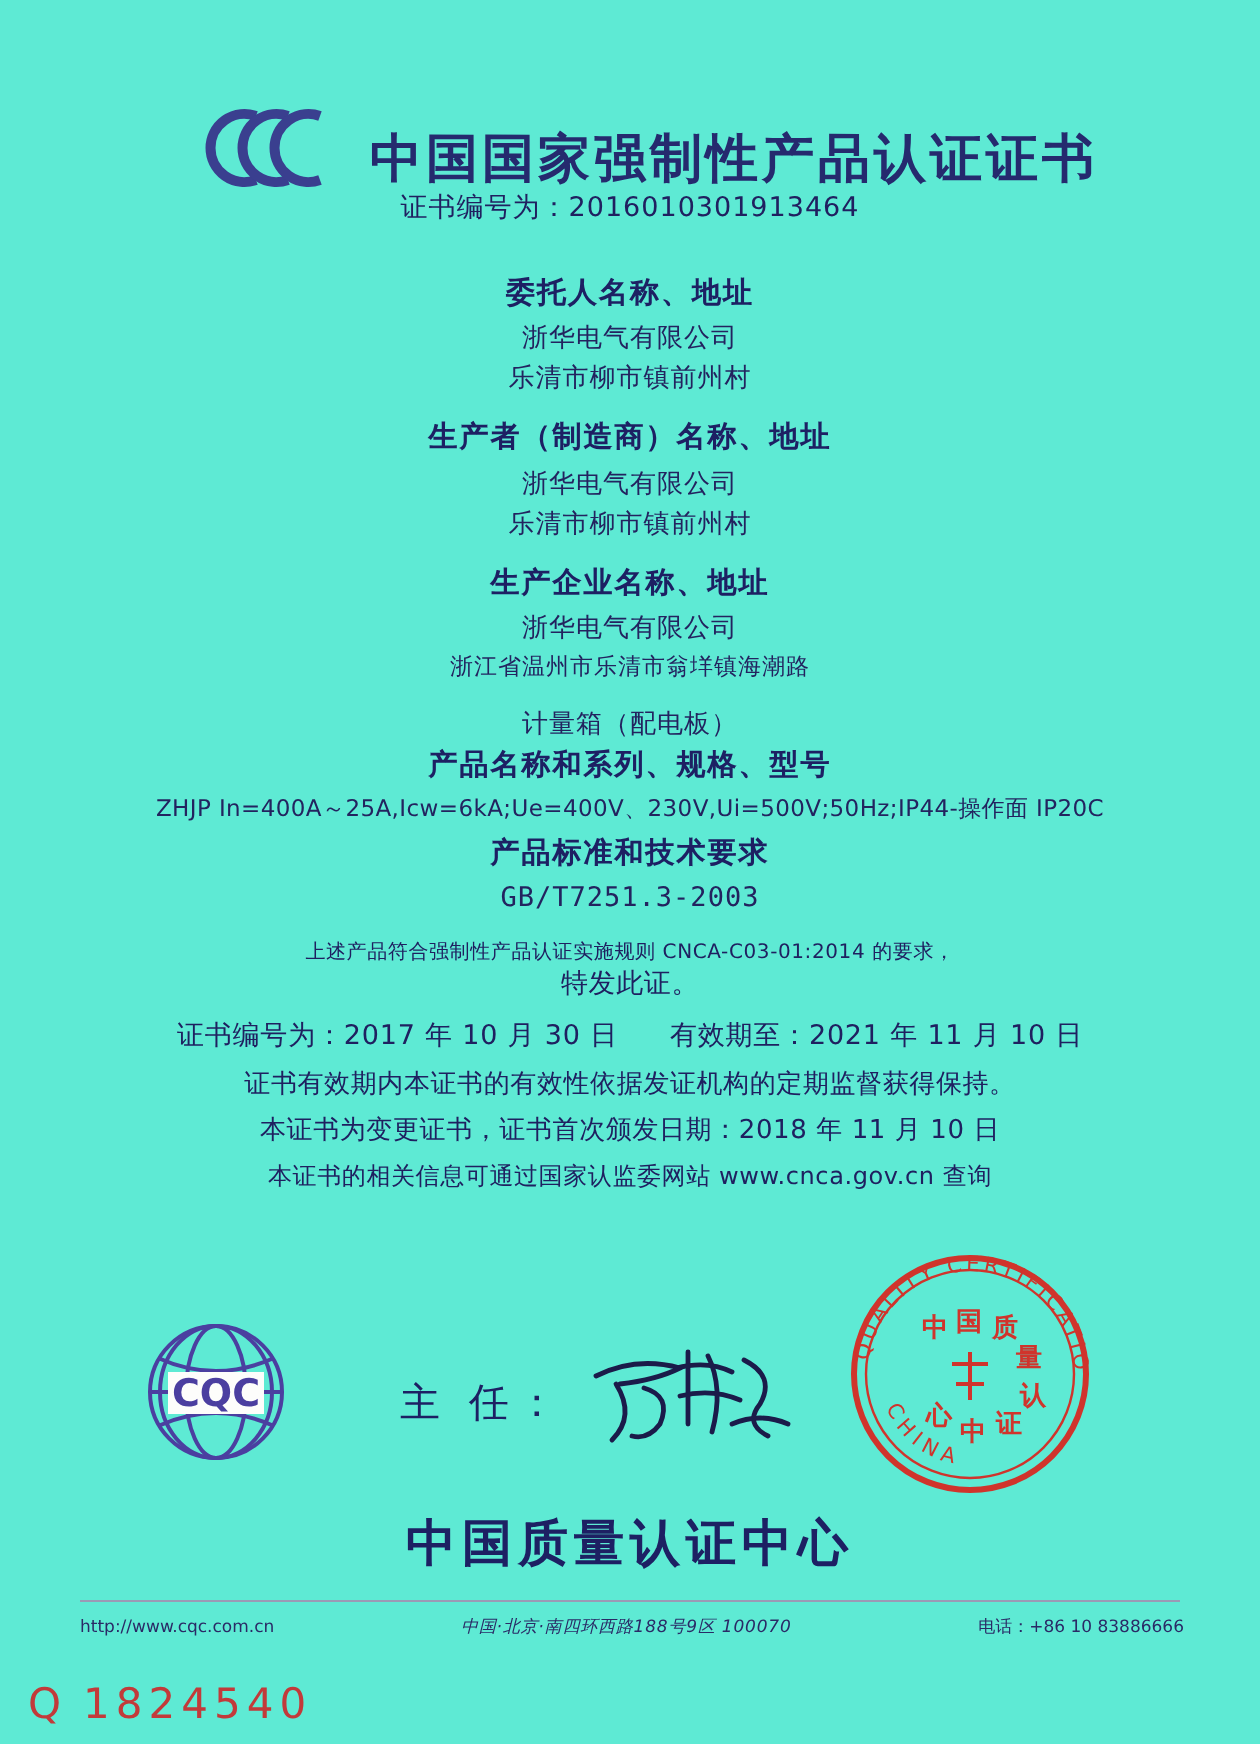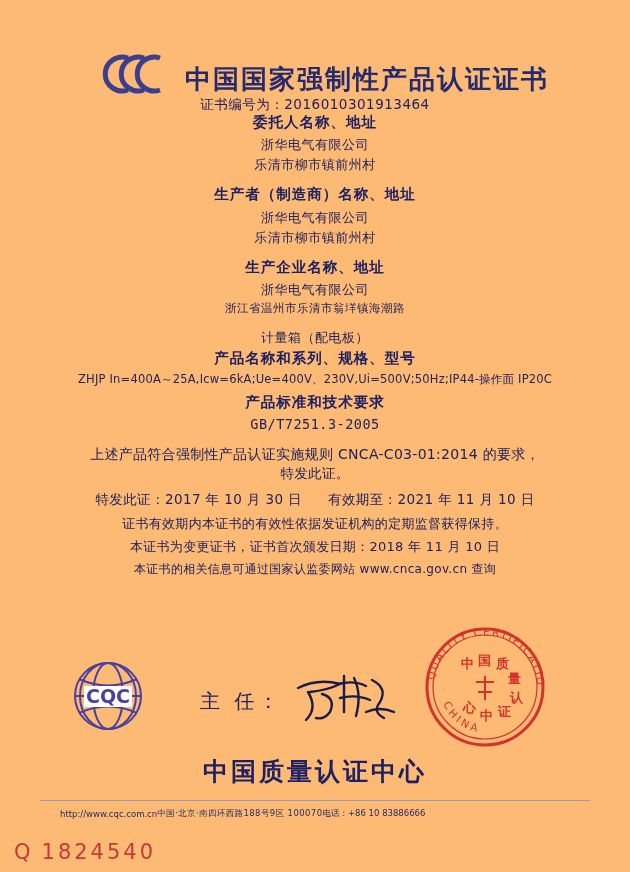--- a/index.html
+++ b/index.html
@@ -12,21 +12,21 @@
     height: 872px;
     position: relative;
     font-family: "Liberation Serif", serif;
     color: #1a1a4e;
     overflow: hidden;
   }
   .page {
     position: absolute;
     left: 0; top: 0;
     width: 630px; height: 872px;
-    background: #fdba74;
+    background: #5eead4;
   }
 
   
   .header {
     position: absolute;
     left: 0; top: 28px;
     width: 630px;
     height: 62px;
   }
   .ccc-logo {
@@ -56,21 +56,21 @@
     text-align: center;
   }
   .line {
     line-height: 1.0;
     white-space: nowrap;
   }
   .serial {
     font-size: 13.5px;
     font-family: "DejaVu Sans", sans-serif;
     letter-spacing: 0.5px;
-    margin-bottom: 3px;
+    margin-bottom: 28px;
     color: #202060;
   }
   .field-head {
     font-size: 14.5px;
     font-weight: bold;
     font-family: "DejaVu Sans", sans-serif;
     letter-spacing: 1px;
     color: #1d2063;
     margin-bottom: 9px;
   }
@@ -95,21 +95,21 @@
   }
   .std-val {
     font-size: 13.5px;
     font-family: "DejaVu Sans Mono", monospace;
     letter-spacing: 0.5px;
     color: #23235f;
     margin-bottom: 12px;
   }
 
   .statement {
-    font-size: 14px;
+    font-size: 10px;
     font-family: "DejaVu Sans", sans-serif;
     letter-spacing: 0.3px;
     color: #1f2060;
     line-height: 1.55;
     margin-bottom: 2px;
   }
   .statement2 {
     font-size: 13.5px;
     font-family: "DejaVu Sans", sans-serif;
     letter-spacing: 0.3px;
@@ -189,24 +189,24 @@
   }
   .footer {
     position: absolute;
     left: 40px; top: 805px;
     width: 552px;
     height: 18px;
     font-size: 8.5px;
     font-family: "DejaVu Sans", sans-serif;
     color: #2a2a66;
     display: flex;
+    justify-content: space-between;
     align-items: center;
-    margin-left: 20px;
-  }
-  .footer .mid { letter-spacing: 0.4px; }
+  }
+  .footer .mid { letter-spacing: 0.4px; font-style: italic; }
 
   
   .bottom-serial {
     position: absolute;
     left: 14px; top: 840px;
     font-size: 21px;
     font-family: "DejaVu Sans", sans-serif;
     letter-spacing: 3px;
     color: #c23a3a;
     white-space: nowrap;
@@ -249,27 +249,27 @@
     <div class="line field-head">生产企业名称、地址</div>
     <div class="line field-val">浙华电气有限公司</div>
     <div class="line field-val small">浙江省温州市乐清市翁垟镇海潮路</div>
     <div class="gap"></div>
 
     <div class="line field-val">计量箱（配电板）</div>
     <div class="line field-head">产品名称和系列、规格、型号</div>
     <div class="line spec-line">ZHJP In=400A～25A,Icw=6kA;Ue=400V、230V,Ui=500V;50Hz;IP44-操作面 IP20C</div>
 
     <div class="line field-head">产品标准和技术要求</div>
-    <div class="line std-val">GB/T7251.3-2005</div>
+    <div class="line std-val">GB/T7251.3-2003</div>
 
     <div class="line statement">上述产品符合强制性产品认证实施规则 CNCA-C03-01:2014 的要求，</div>
     <div class="line statement2">特发此证。</div>
 
     <div class="line dates">
-      <span>特发此证：</span><span>2017 年 10 月 30 日</span><span class="sep"></span><span>有效期至：</span><span>2021 年 11 月 10 日</span>
+      <span>证书编号为：</span><span>2017 年 10 月 30 日</span><span class="sep"></span><span>有效期至：</span><span>2021 年 11 月 10 日</span>
     </div>
 
     <div class="line notice">证书有效期内本证书的有效性依据发证机构的定期监督获得保持。</div>
     <div class="line notice">
       <span>本证书为变更证书，证书首次颁发日期：</span><span>2018 年 11 月 10 日</span>
     </div>
     <div class="line notice small">本证书的相关信息可通过国家认监委网站 www.cnca.gov.cn 查询</div>
   </div>
 
   <div class="cqc-logo">

